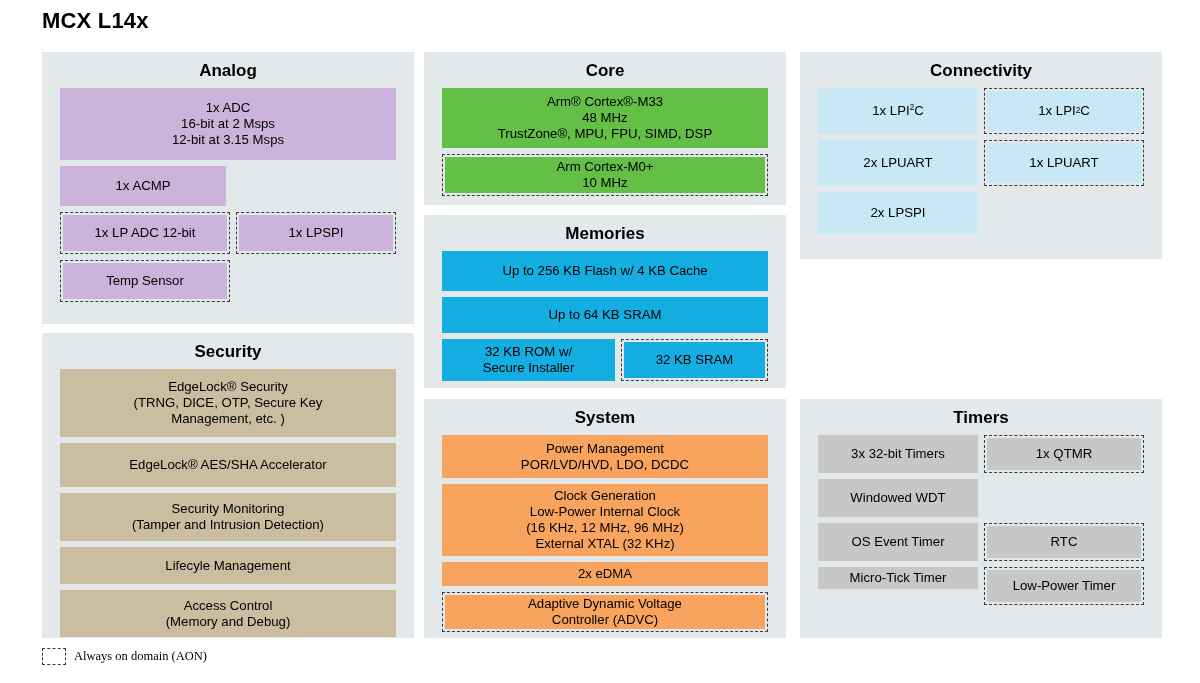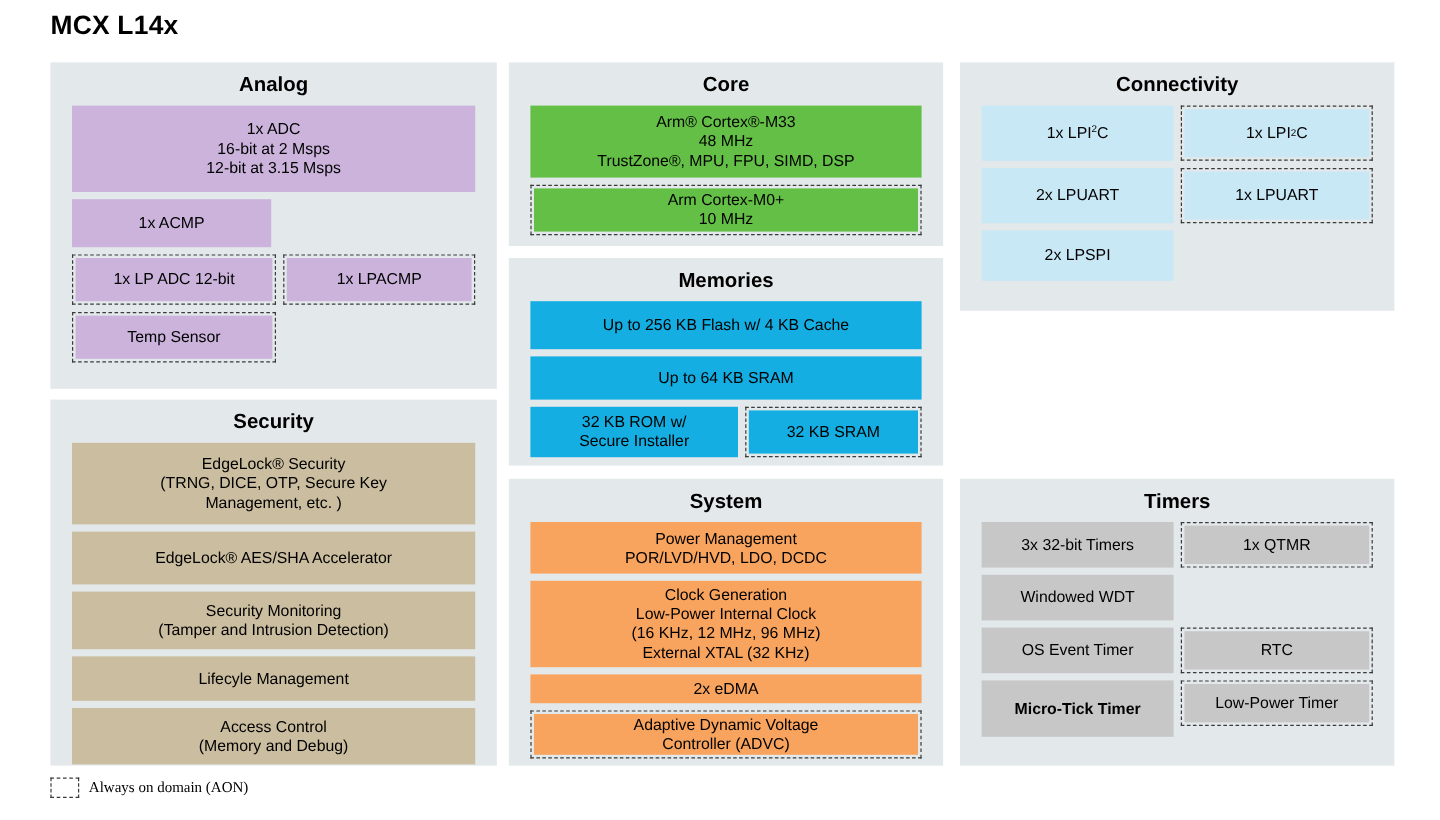--- a/index.html
+++ b/index.html
@@ -111,21 +111,21 @@
       <span>1x ADC<br>16-bit at 2 Msps<br>12-bit at 3.15 Msps</span>
     </div>
   <div class="blk c-purple" style="height:40px;width:166px;">
       <span>1x ACMP</span>
     </div>
   <div class="row">
     <div class="blk aon" style="height:42px;width:170px;">
         <span class="inner c-purple">1x LP ADC 12-bit</span>
       </div>
     <div class="blk aon" style="height:42px;width:160px;">
-        <span class="inner c-purple">1x LPACMP</span>
+        <span class="inner c-purple">1x LPSPI</span>
       </div>
   </div>
   <div class="blk aon" style="height:42px;width:170px;">
       <span class="inner c-purple">Temp Sensor</span>
     </div>
 </div>
 
 <div class="panel" id="panel-security">
   <div class="panel-title">Security</div>
   <div class="blk c-tan" style="height:68px;">
@@ -231,21 +231,21 @@
   </div>
   <div class="row">
     <div class="blk c-gray" style="height:38px;width:160px;">
         <span>OS Event Timer</span>
       </div>
     <div class="blk aon" style="height:38px;width:160px;">
         <span class="inner c-gray">RTC</span>
       </div>
   </div>
   <div class="row">
-    <div class="blk c-gray" style="height:47px;width:160px;font-weight:bold;">
+    <div class="blk c-gray" style="height:22px;width:160px;">
         <span>Micro-Tick Timer</span>
       </div>
     <div class="blk aon" style="height:38px;width:160px;">
         <span class="inner c-gray">Low-Power Timer</span>
       </div>
   </div>
 </div>
 
 <div id="legend">
   <div class="swatch"></div>

